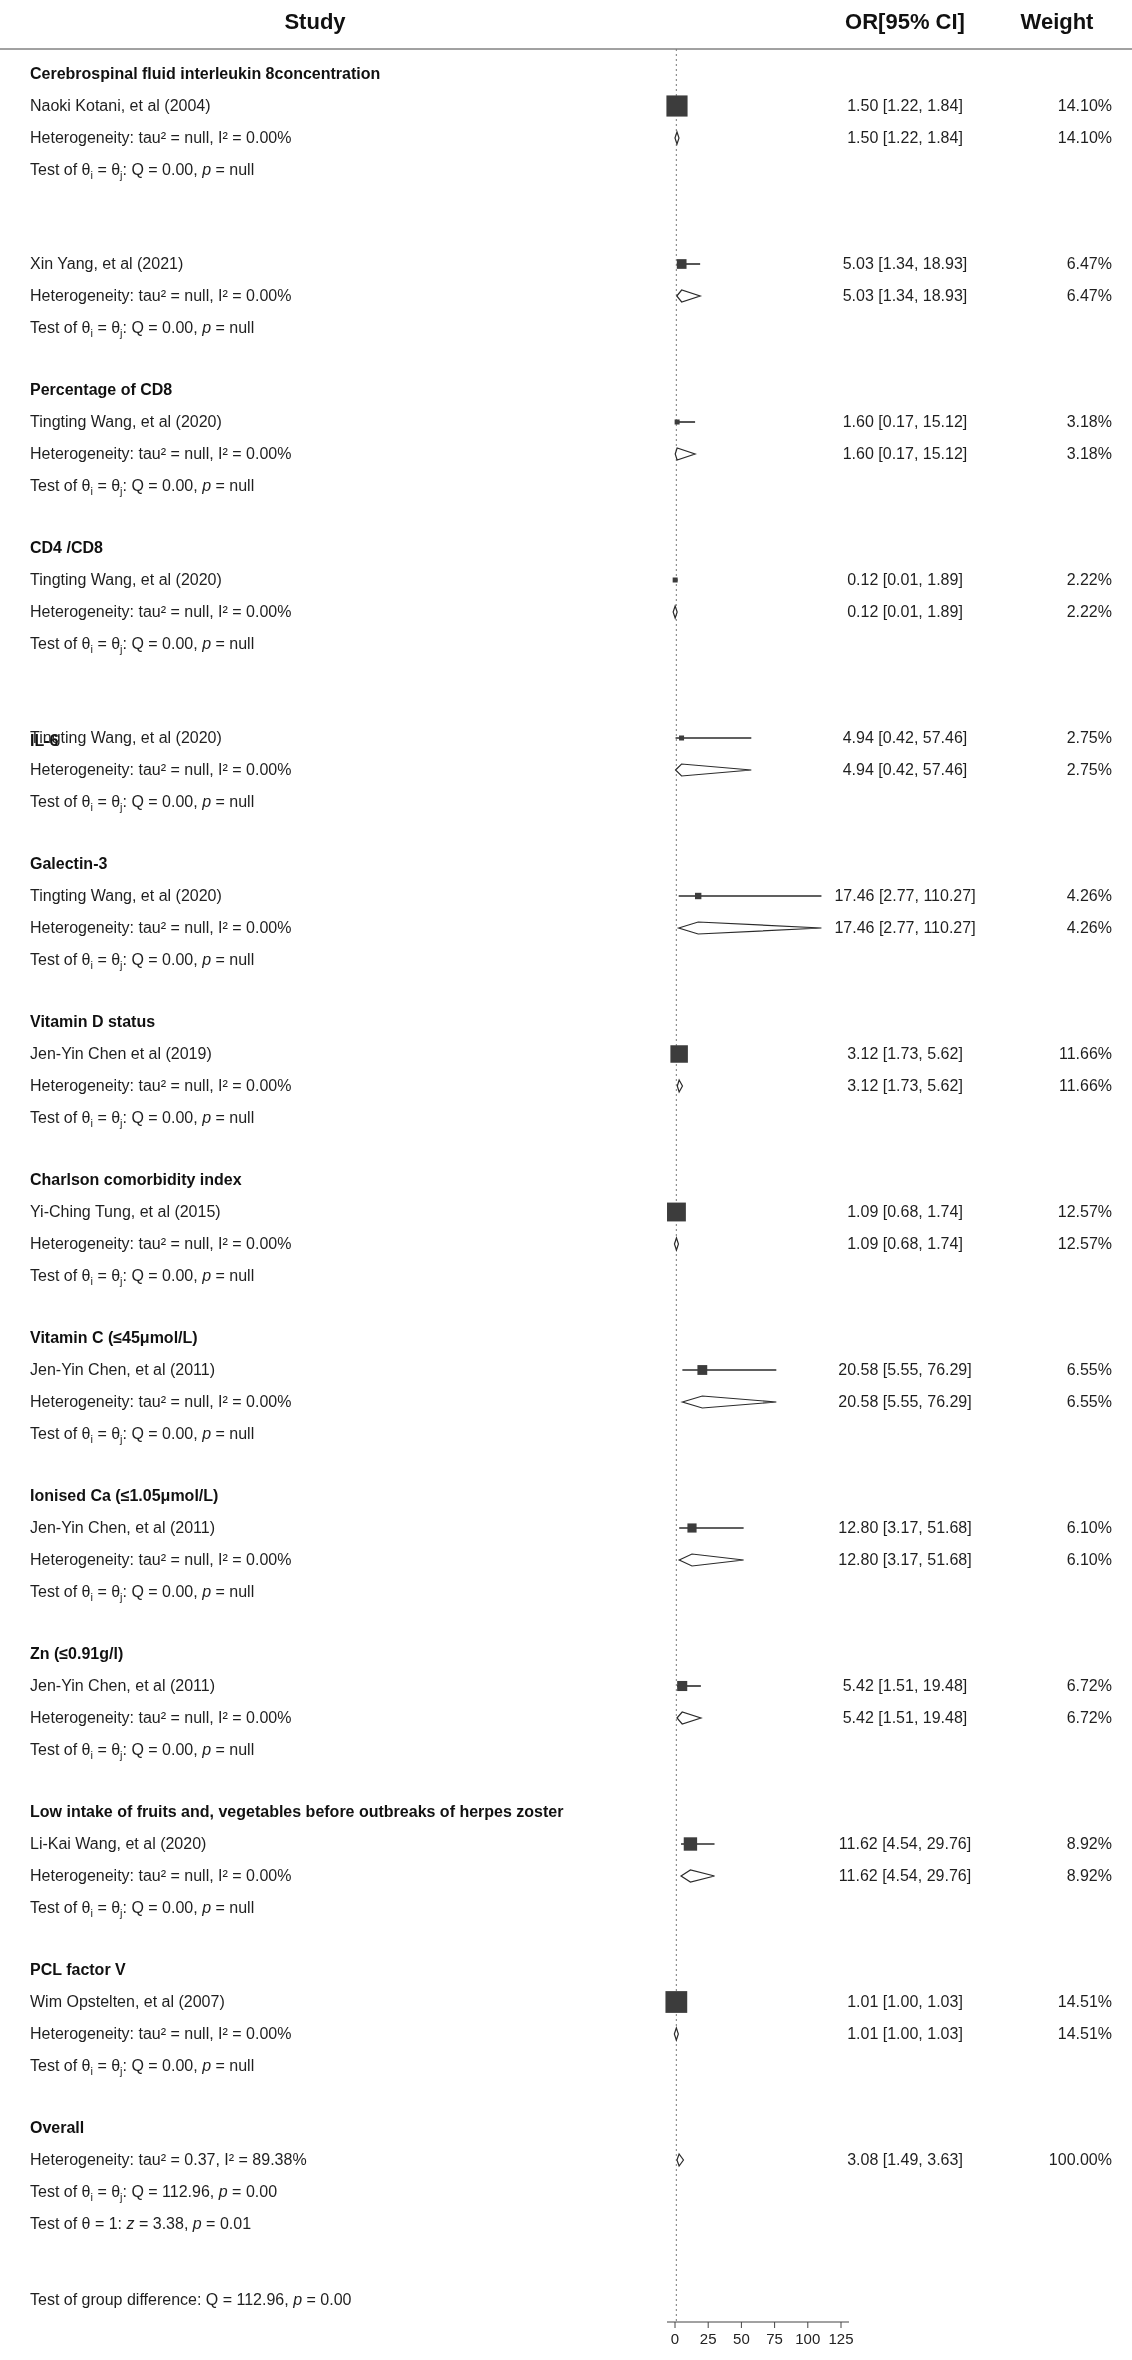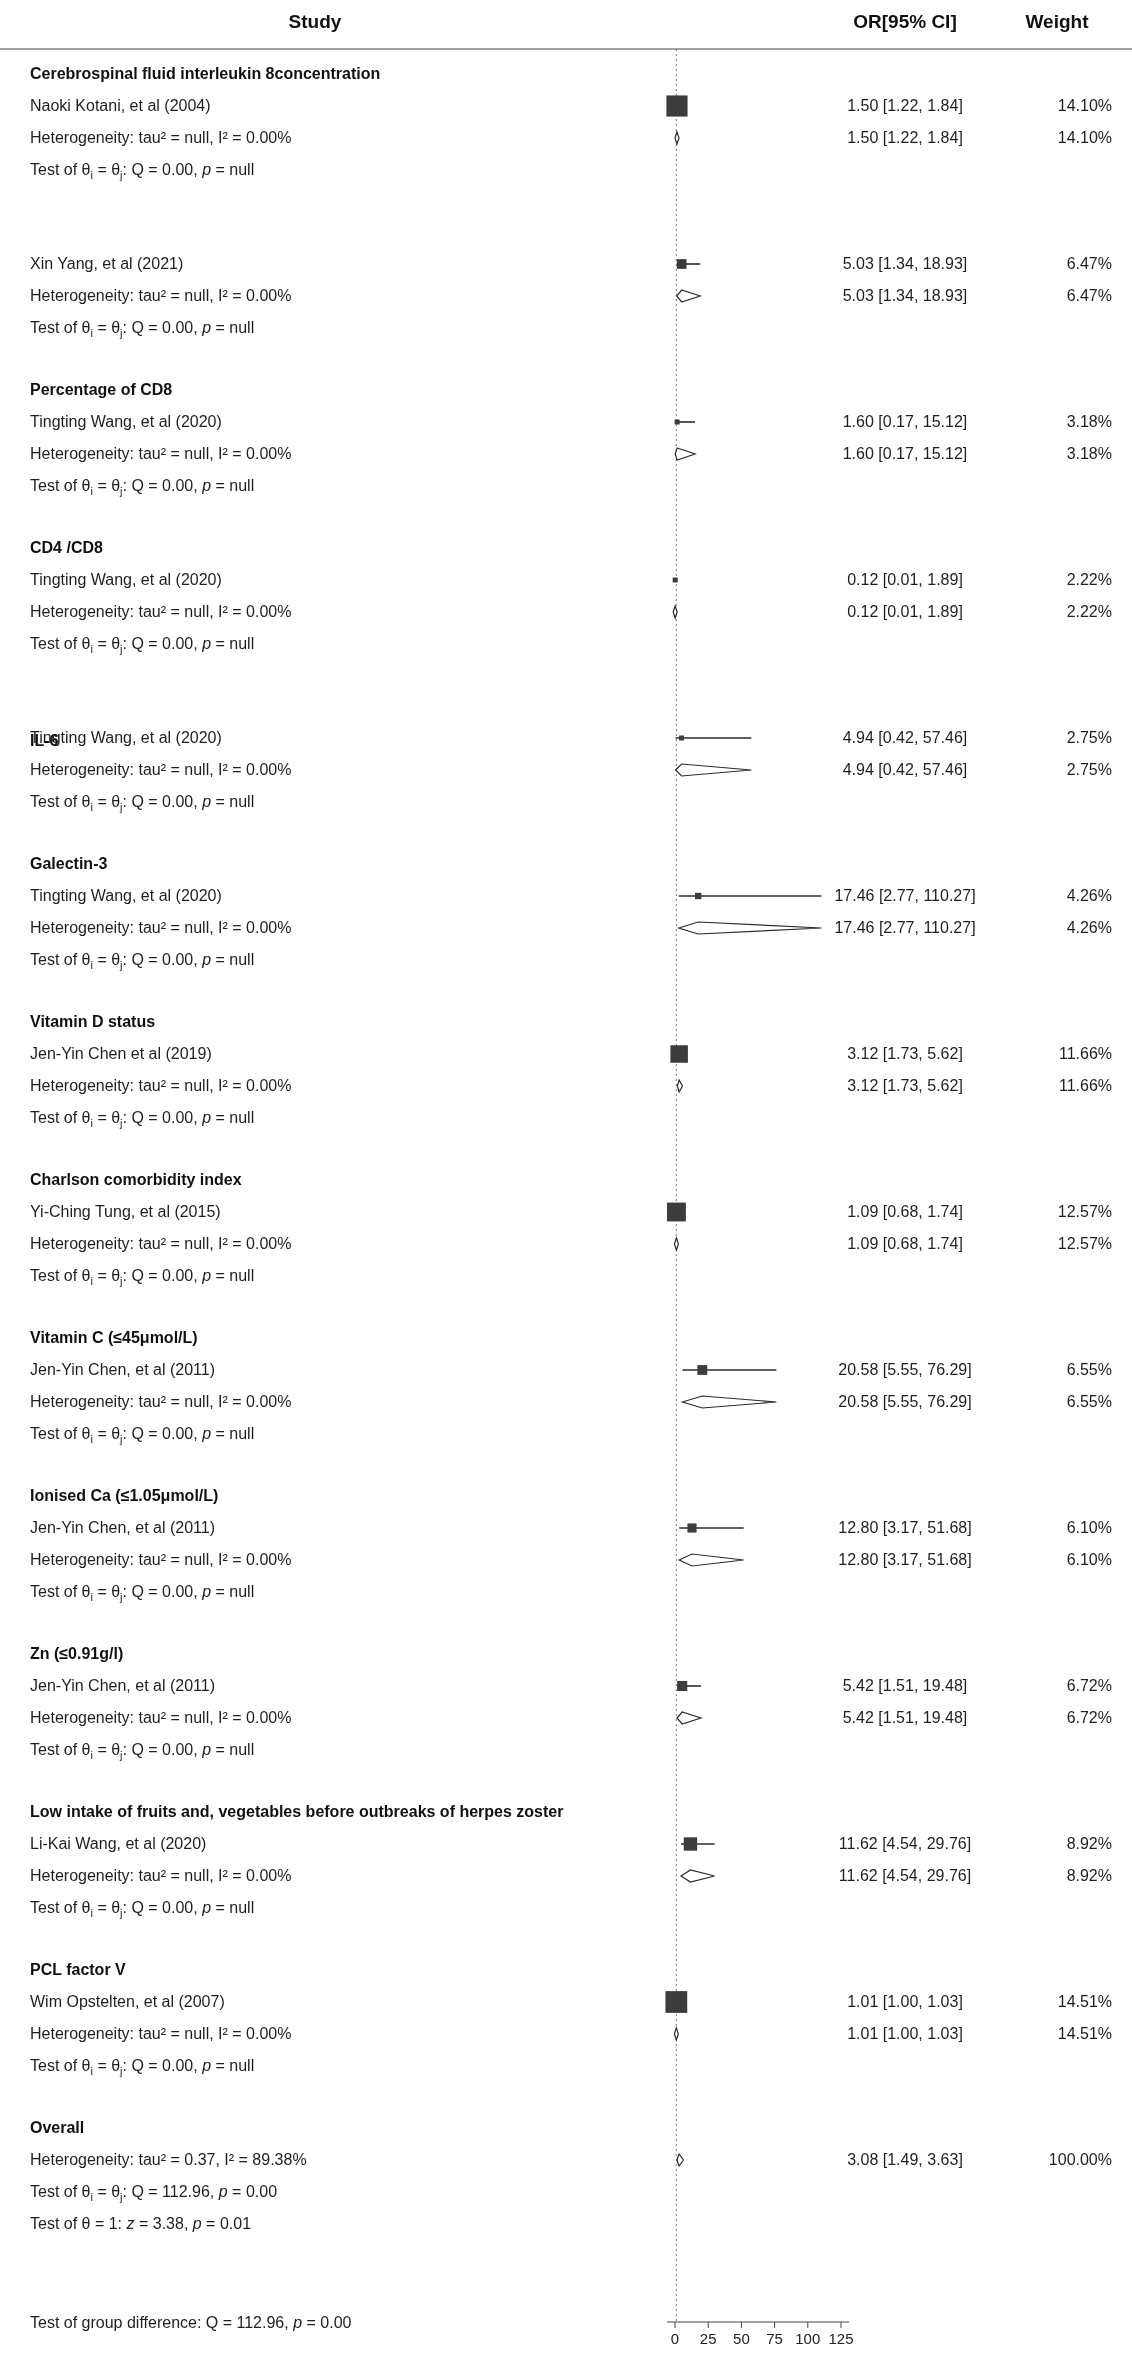--- a/index.html
+++ b/index.html
@@ -2,21 +2,21 @@
 <html><head>
 <meta charset="utf-8">
 <style>
   html,body{margin:0;padding:0;background:#fff;}
   #page{
     position:relative;width:1132px;height:2360px;background:#fff;overflow:hidden;
     font-family:"Liberation Sans",sans-serif;font-size:16px;color:#1f1f1f;
   }
   #plot-svg{position:absolute;left:0;top:0;}
   #plot-svg text{font-family:"Liberation Sans",sans-serif;font-size:15px;fill:#222;}
-  .hdr{position:absolute;top:8px;height:28px;line-height:28px;font-weight:700;font-size:19px;color:#111;}
+  .hdr{position:absolute;top:8px;height:28px;line-height:28px;font-weight:700;font-size:22px;color:#111;}
   #hdr-study{left:170px;width:290px;text-align:center;}
   #hdr-or{left:805px;width:200px;text-align:center;}
   #hdr-weight{right:20px;width:110px;text-align:center;}
   #rows{position:absolute;left:0;top:0;width:1132px;height:2360px;}
   .trow{position:absolute;left:0;width:1132px;height:32px;}
   .trow span{position:absolute;top:0;height:32px;line-height:32px;white-space:nowrap;}
   .lbl{left:30px;}
   .gtitle{font-weight:700;color:#111;}
   .orcol{left:805px;width:200px;text-align:center;}
   .wcol{right:20px;width:110px;text-align:right;}
@@ -300,17 +300,17 @@
         <span class="lbl">Heterogeneity: tau² = 0.37, I² = 89.38%</span>
         <span class="orcol">3.08 [1.49, 3.63]</span>
         <span class="wcol">100.00%</span>
       </div>
       <div class="trow" style="top: 2176px;">
         <span class="lbl">Test of θ<sub>i</sub> = θ<sub>j</sub>: Q = 112.96, <i>p</i> = 0.00</span>
       </div>
       <div class="trow" style="top: 2208px;">
         <span class="lbl">Test of θ = 1: <i>z</i> = 3.38, <i>p</i> = 0.01</span>
       </div>
-      <div class="trow" style="top: 2284px; margin-top: 23px;">
+      <div class="trow" style="top: 2284px;">
         <span class="lbl">Test of group difference: Q = 112.96, <i>p</i> = 0.00</span>
       </div>
     </div>
 </div>
 
 </body></html>

